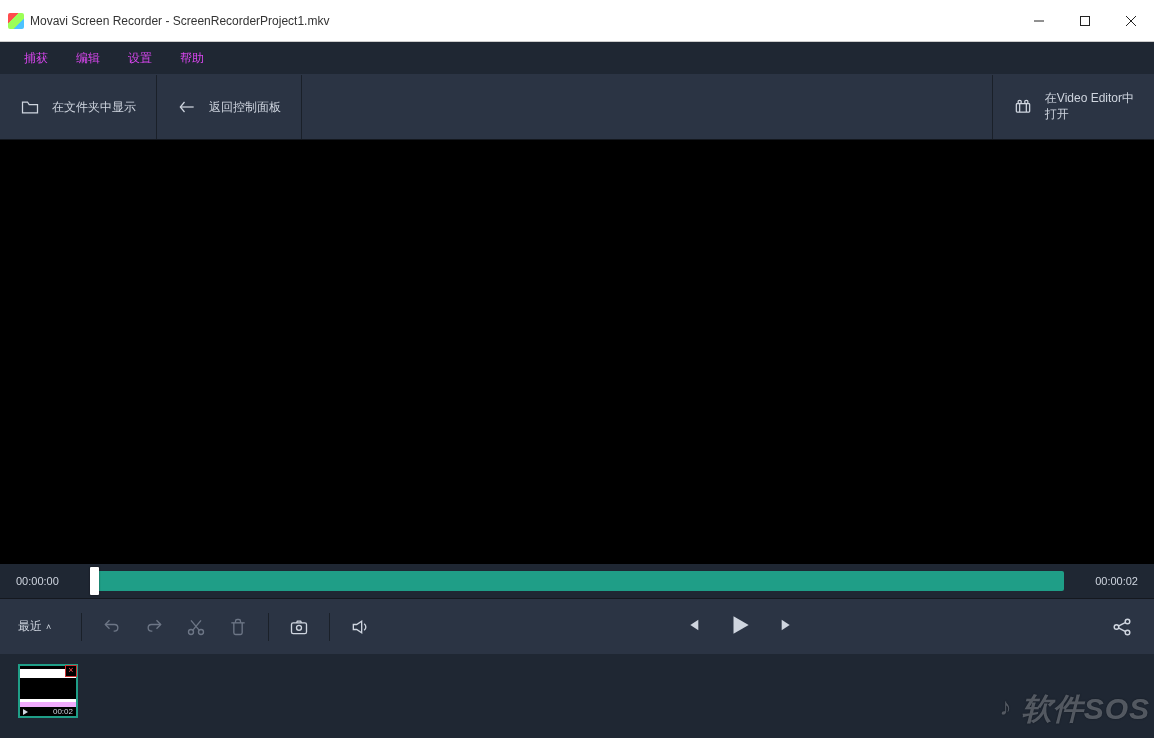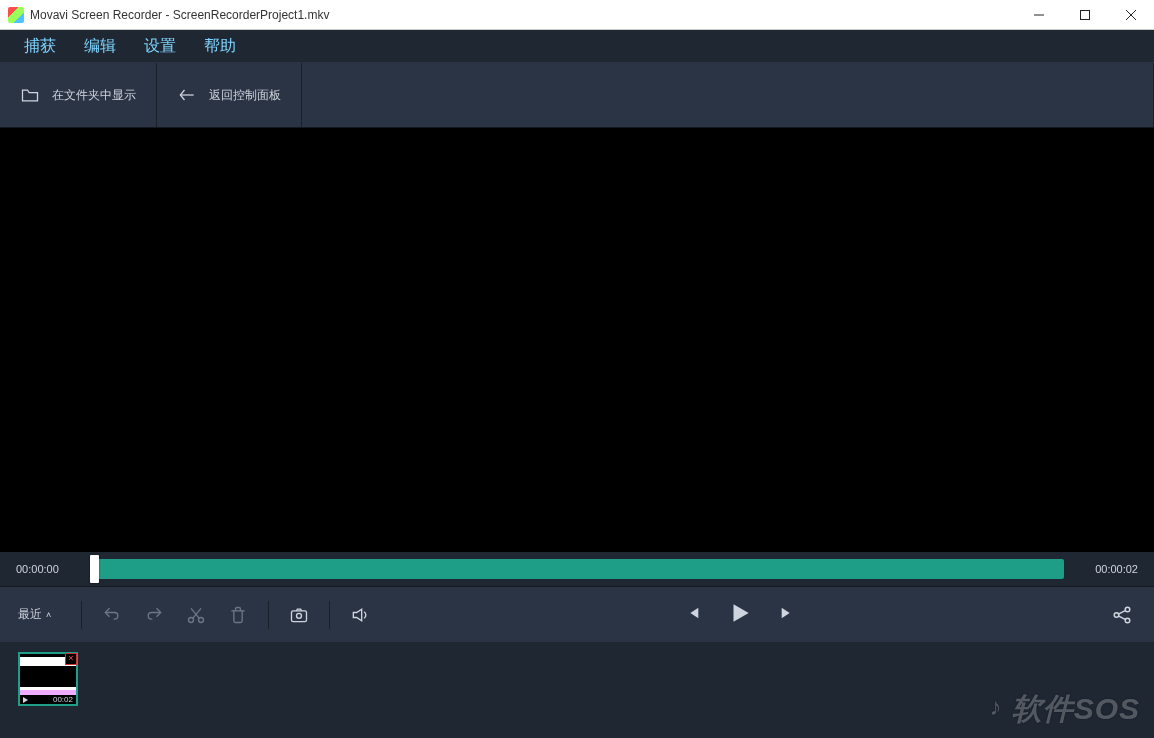--- a/index.html
+++ b/index.html
@@ -1,28 +1,28 @@
 <!DOCTYPE html>
 <html><head>
 <meta charset="utf-8">
 <style>
 * { margin: 0; padding: 0; box-sizing: border-box; font-family: "Microsoft YaHei", "Segoe UI", sans-serif; }
 body { background: #fff; width: 1154px; height: 738px; overflow: hidden; }
 
 
-.titlebar { height: 30px; background: #fff; display: flex; align-items: center; border-bottom: 1px solid #ccc; }
+.titlebar { height: 42px; background: #fff; display: flex; align-items: center; border-bottom: 1px solid #ccc; }
 .titlebar .app-icon { width: 16px; height: 16px; margin: 0 6px 0 8px; background: linear-gradient(135deg,#ff4d4d 0 33%,#9cff57 33% 66%,#4dc3ff 66% 100%); border-radius: 2px; }
 .titlebar .title-text { font-size: 12px; color: #333; }
 .titlebar .win-controls { margin-left: auto; display: flex; }
 .titlebar .win-btn { width: 46px; height: 30px; display: flex; align-items: center; justify-content: center; color:#222; }
 .titlebar .win-btn svg { width: 10px; height: 10px; }
 
 
 .menubar { height: 32px; background: #1f2733; display: flex; align-items: center; padding: 0 10px; }
-.menubar .menu-item { color: #7dd3fc; font-size: 16px; padding: 6px 14px; cursor: default; }
+.menubar .menu-item { color: #d946ef; font-size: 12px; padding: 6px 14px; cursor: default; }
 
 
 .actionbar { height: 66px; background: #2b3444; display: flex; border-top:1px solid #2b3444; border-bottom:1px solid #14181f; }
 .actionbar .seg { display: flex; align-items: center; gap: 12px; padding: 0 20px; border-right: 1px solid #1a2029; color:#cfd5df; font-size:12px; cursor: default; }
 .actionbar .seg:last-child { border-right:none; }
 .actionbar .spacer { flex:1; border-right:1px solid #1a2029; }
 .actionbar svg { width:20px; height:20px; stroke:#cfd5df; fill:none; stroke-width:1.5; }
 .actionbar .right-seg-text { line-height:1.3; }
 
 
@@ -51,21 +51,21 @@
 .thumb { width:60px; height:54px; border:2px solid #1f9e87; position:relative; background:#000; display:flex; flex-direction:column; }
 .thumb .close { position:absolute; top:-1px; right:-1px; width:12px; height:12px; background:#000; border:1px solid #c33; color:#f55; font-size:9px; line-height:9px; text-align:center; }
 .thumb .th-vid { flex:1; background:#000; display:flex; flex-direction:column; }
 .thumb .th-vid .stripe { height:3px; background:#000; }
 .thumb .th-vid .whitebar { height:9px; background:#fff; }
 .thumb .th-foot { height:14px; background:#000; border-top:5px solid #f0abfc; display:flex; align-items:center; justify-content:space-between; padding:0 3px; }
 .thumb .th-foot .mini-play { width:0; height:0; border-left:5px solid #cfd5df; border-top:3px solid transparent; border-bottom:3px solid transparent; }
 .thumb .th-foot .dur { color:#cfd5df; font-size:8px; }
 
 
-.watermark { position:fixed; right:14px; bottom:8px; color:rgba(200,205,215,.35); font-size:30px; font-weight:700; letter-spacing:1px; pointer-events:none; font-style:italic; text-shadow:0 0 2px rgba(0,0,0,.4); }
+.watermark { position:fixed; right:4px; bottom:8px; color:rgba(200,205,215,.35); font-size:30px; font-weight:700; letter-spacing:1px; pointer-events:none; font-style:italic; text-shadow:0 0 2px rgba(0,0,0,.4); }
 
 .app-body { display:flex; flex-direction:column; height:calc(738px - 30px - 32px); }
 </style>
 </head>
 <body>
 
 <div class="titlebar">
   <div class="app-icon"></div>
   <div class="title-text">Movavi Screen Recorder - ScreenRecorderProject1.mkv</div>
   <div class="win-controls">
@@ -105,20 +105,33 @@
     <span>在文件夹中显示</span>
   </div>
   <div class="seg">
     <svg viewBox="0 0 24 24">
           <line x1="20" y1="12" x2="4" y2="12"></line>
           <polyline points="9 6 4 12 9 18"></polyline>
         </svg>
     <span>返回控制面板</span>
   </div>
   <div class="spacer"></div>
+  <div class="seg">
+    <svg viewBox="0 0 24 24">
+          <rect x="4" y="8" width="16" height="10" rx="1"></rect>
+          <circle cx="8" cy="6" r="2"></circle>
+          <circle cx="16" cy="6" r="2"></circle>
+          <line x1="8" y1="8" x2="8" y2="18"></line>
+          <line x1="16" y1="8" x2="16" y2="18"></line>
+        </svg>
+    <div class="right-seg-text">
+      <div>在Video Editor中</div>
+      <div>打开</div>
+    </div>
+  </div>
 </div>
 
 <div class="video-area"></div>
 
 <div class="timeline">
   <div class="timecode">00:00:00</div>
   <div class="track">
     <div class="playhead"></div>
   </div>
   <div class="timecode" style="text-align:right">00:00:02</div>

